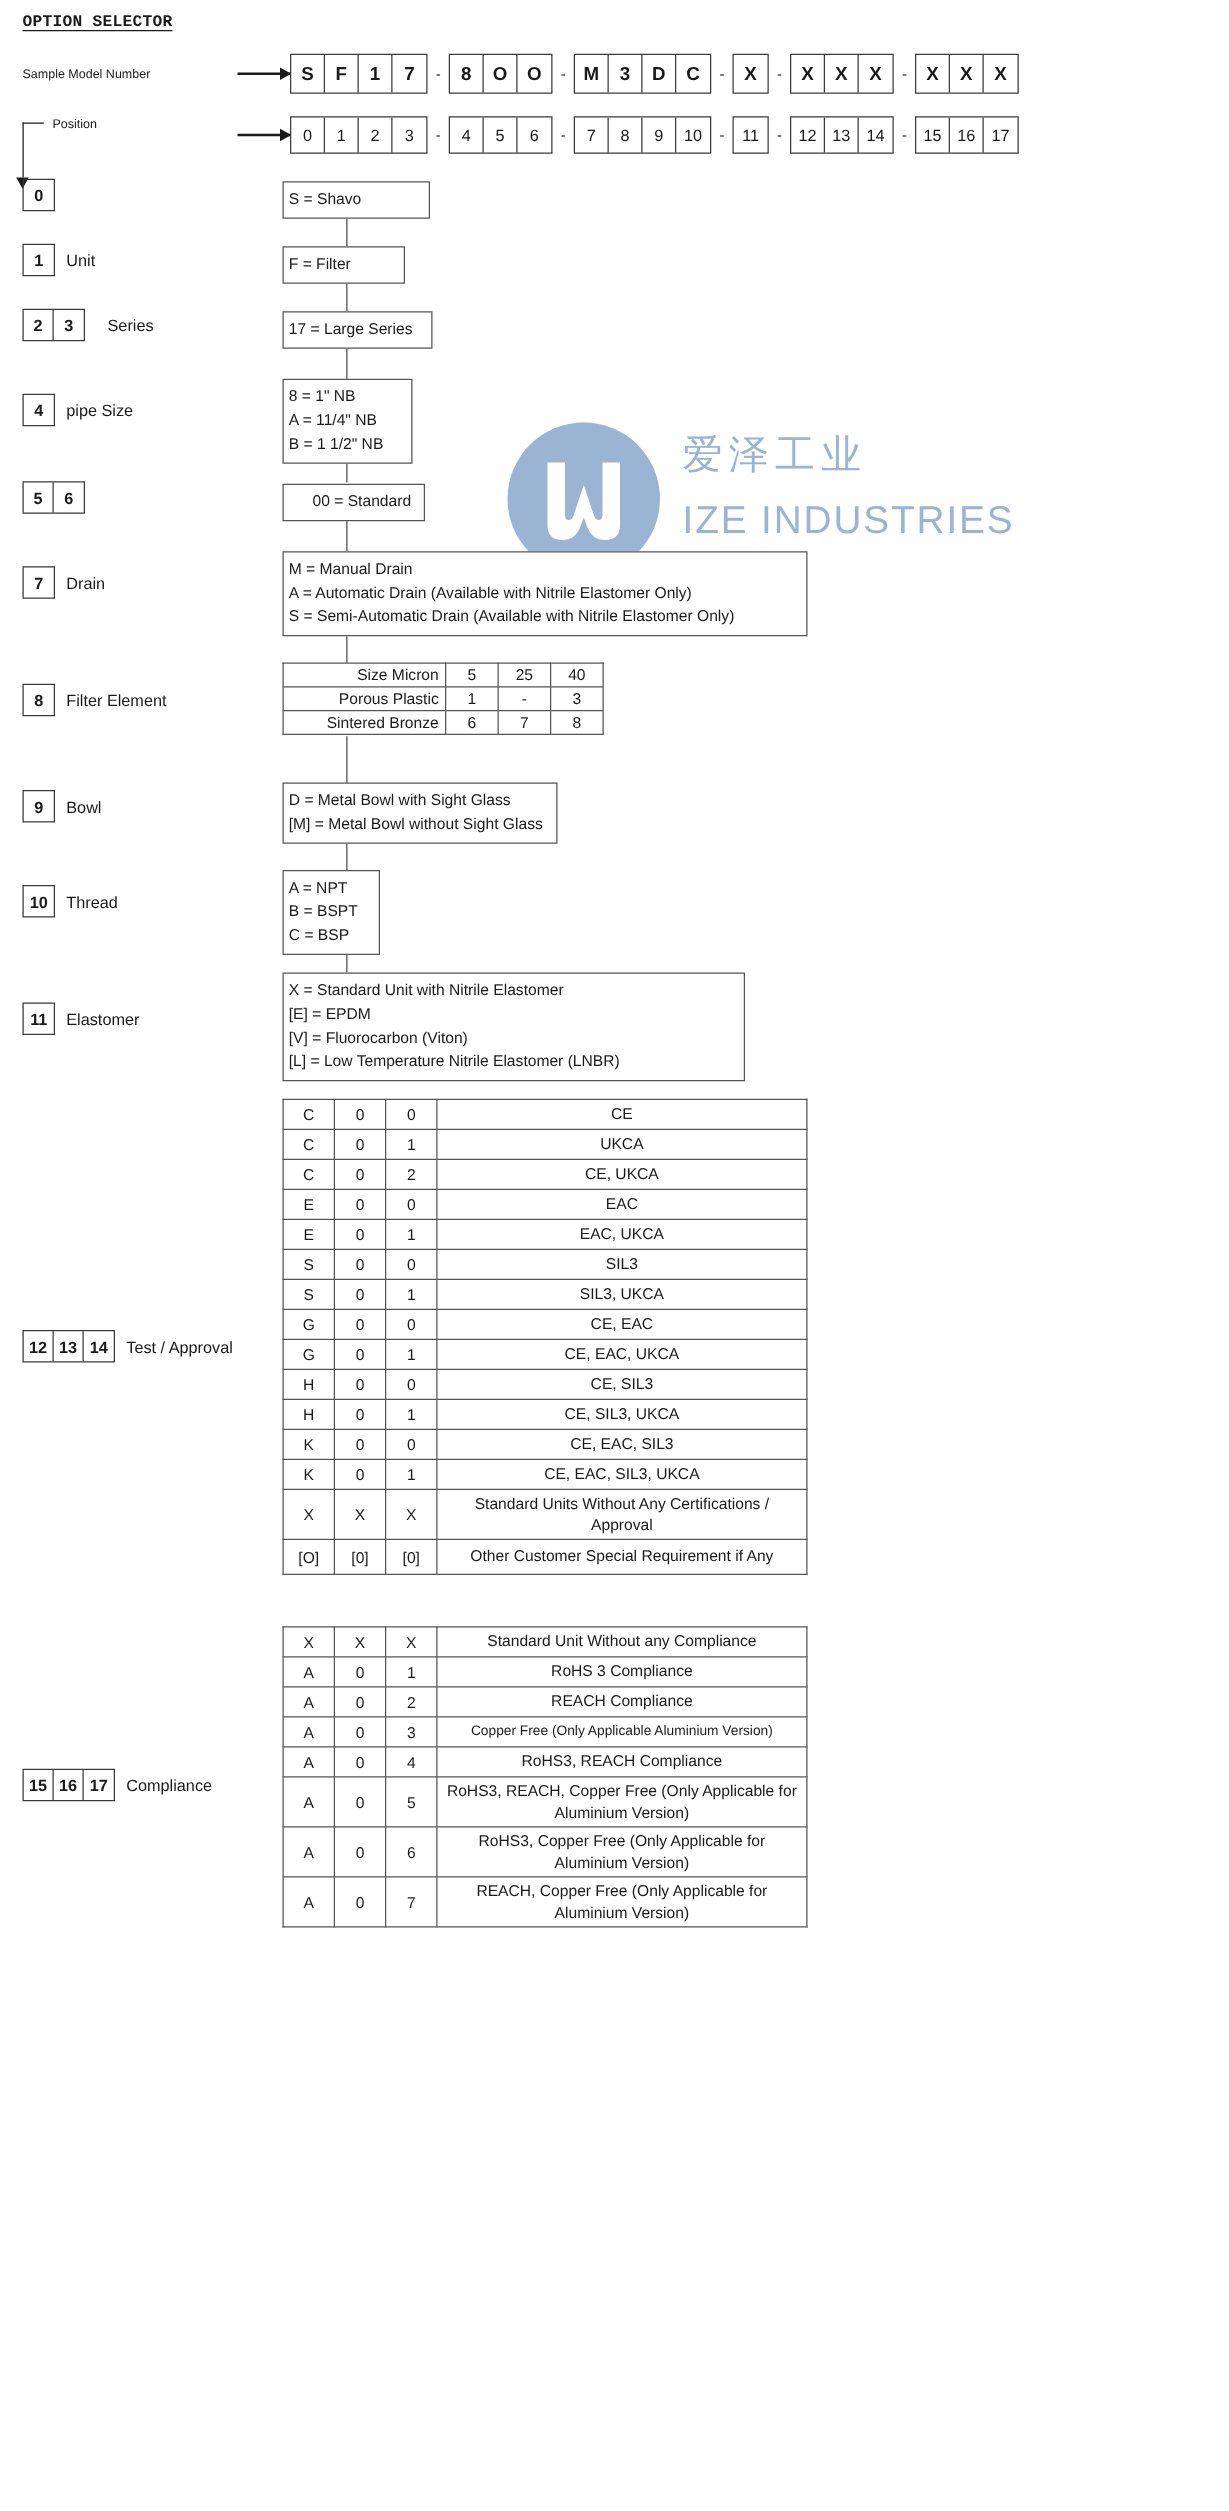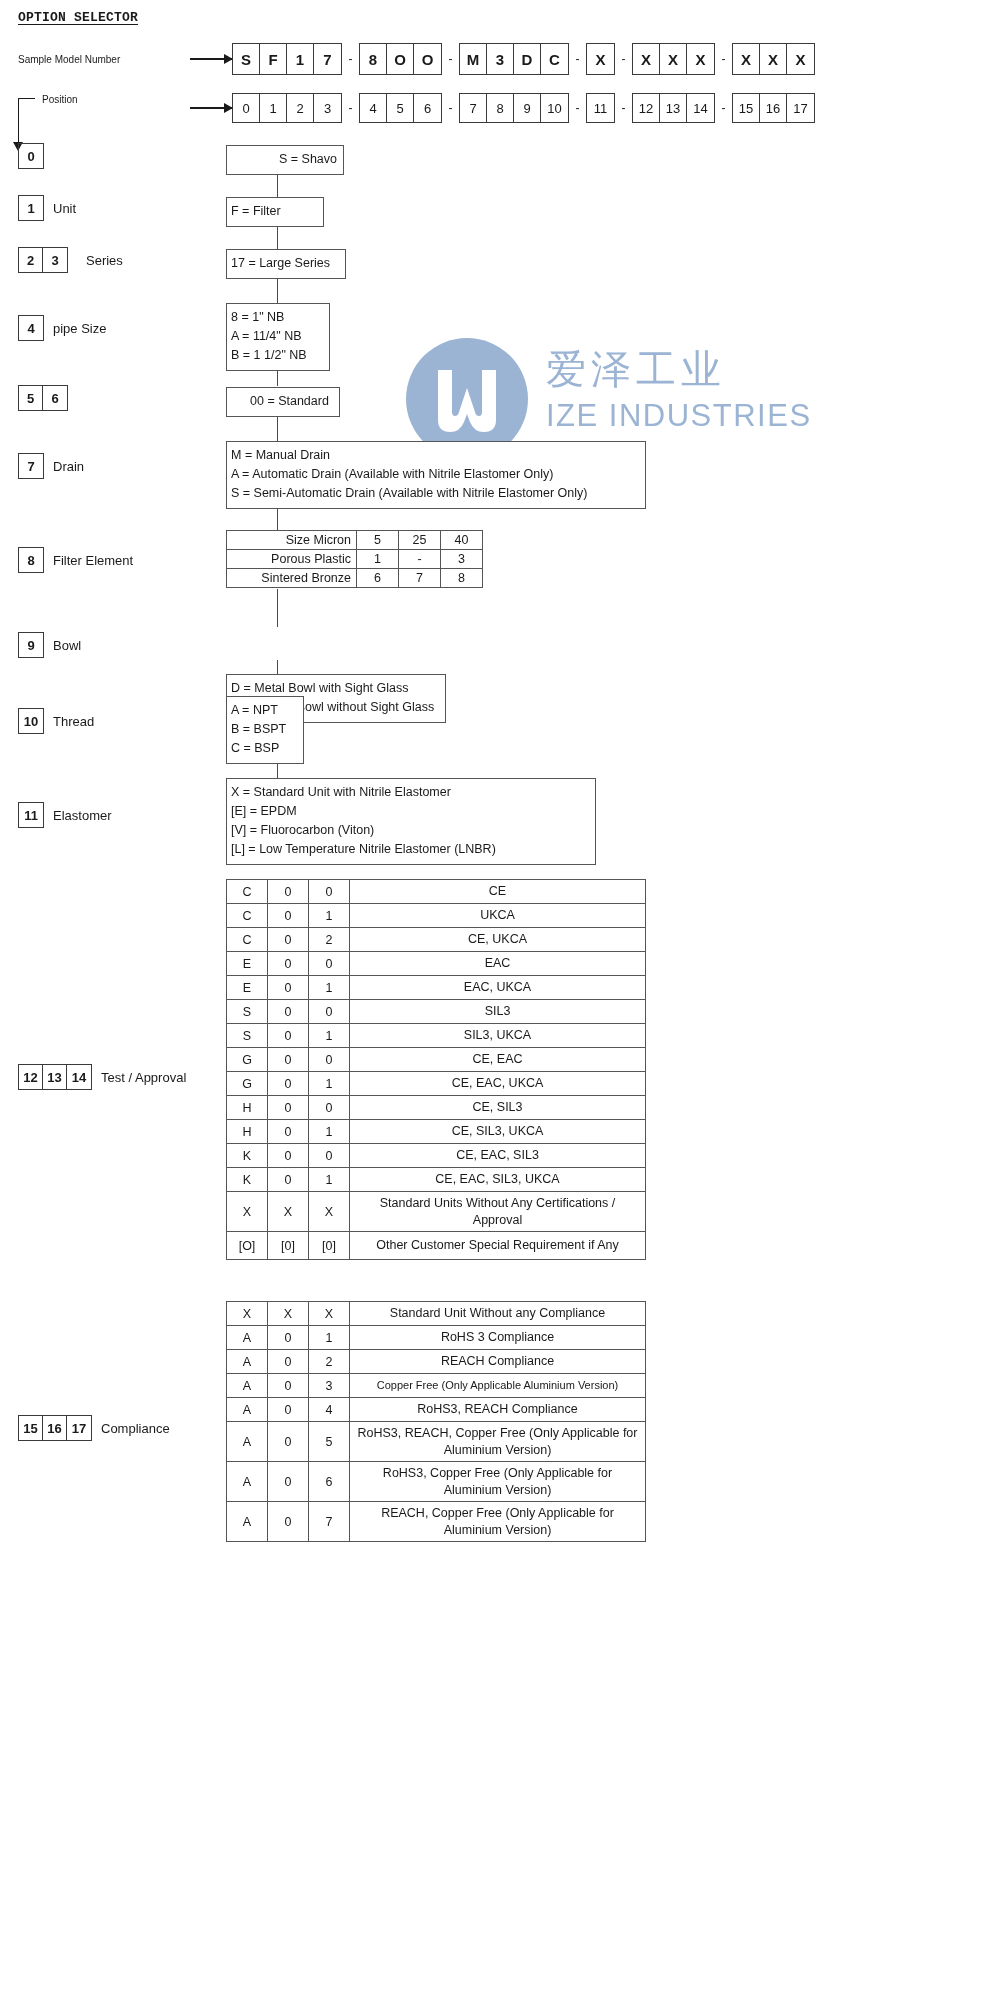--- a/index.html
+++ b/index.html
@@ -36,21 +36,21 @@
     pointer-events: none;
     user-select: none;
   }
   #watermark .wm-mark {
     position: absolute; left: 0; top: 0;
     width: 126px; height: 126px;
   }
   #watermark .wm-cn {
     position: absolute;
     left: 142px; top: 6px;
-    font-size: 40px;
+    font-size: 32px;
     letter-spacing: 5px;
     color: #9bb4d4;
     font-family: "DejaVu Sans", sans-serif;
     white-space: nowrap;
   }
   #watermark .wm-en {
     position: absolute;
     left: 142px; top: 62px;
     font-size: 31px;
     letter-spacing: 1.5px;
@@ -403,21 +403,21 @@
 
 <div class="key-chip" style="left:18px; top:1415px;">
   <div class="boxes">
     <span>15</span>
     <span>16</span>
     <span>17</span>
   </div>
   <div class="ktext">Compliance</div>
 </div>
 
-<div class="opt-box" style="left:226px; top:145px; width:118px;text-align:right;">
+<div class="opt-box" style="left:226px; top:145px; width:118px;">
   <div>S = Shavo</div>
 </div>
 
 <div class="opt-box" style="left:226px; top:197px; width:98px;">
   <div>F = Filter</div>
 </div>
 
 <div class="opt-box" style="left:226px; top:249px; width:120px;">
   <div>17 = Large Series</div>
 </div>
@@ -454,21 +454,21 @@
     </tr>
     <tr>
       <td class="lbl">Sintered Bronze</td>
       <td class="num">6</td>
       <td class="num">7</td>
       <td class="num">8</td>
     </tr>
   </tbody>
 </table>
 
-<div class="opt-box" style="left:226px; top:626px; width:220px;margin-top:48px;">
+<div class="opt-box" style="left:226px; top:626px; width:220px;">
   <div>D = Metal Bowl with Sight Glass</div>
   <div>[M] = Metal Bowl without Sight Glass</div>
 </div>
 
 <div class="opt-box" style="left:226px; top:696px; width:78px;">
   <div>A = NPT</div>
   <div>B = BSPT</div>
   <div>C = BSP</div>
 </div>
 

